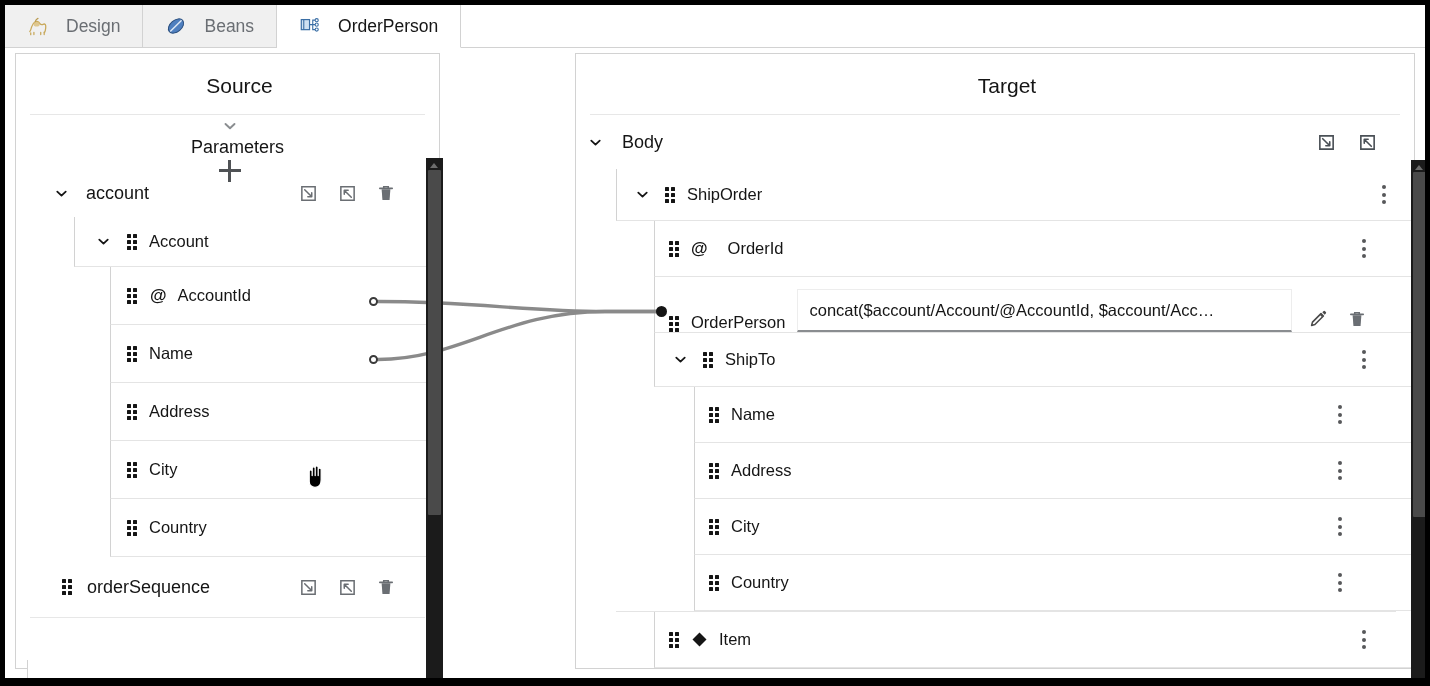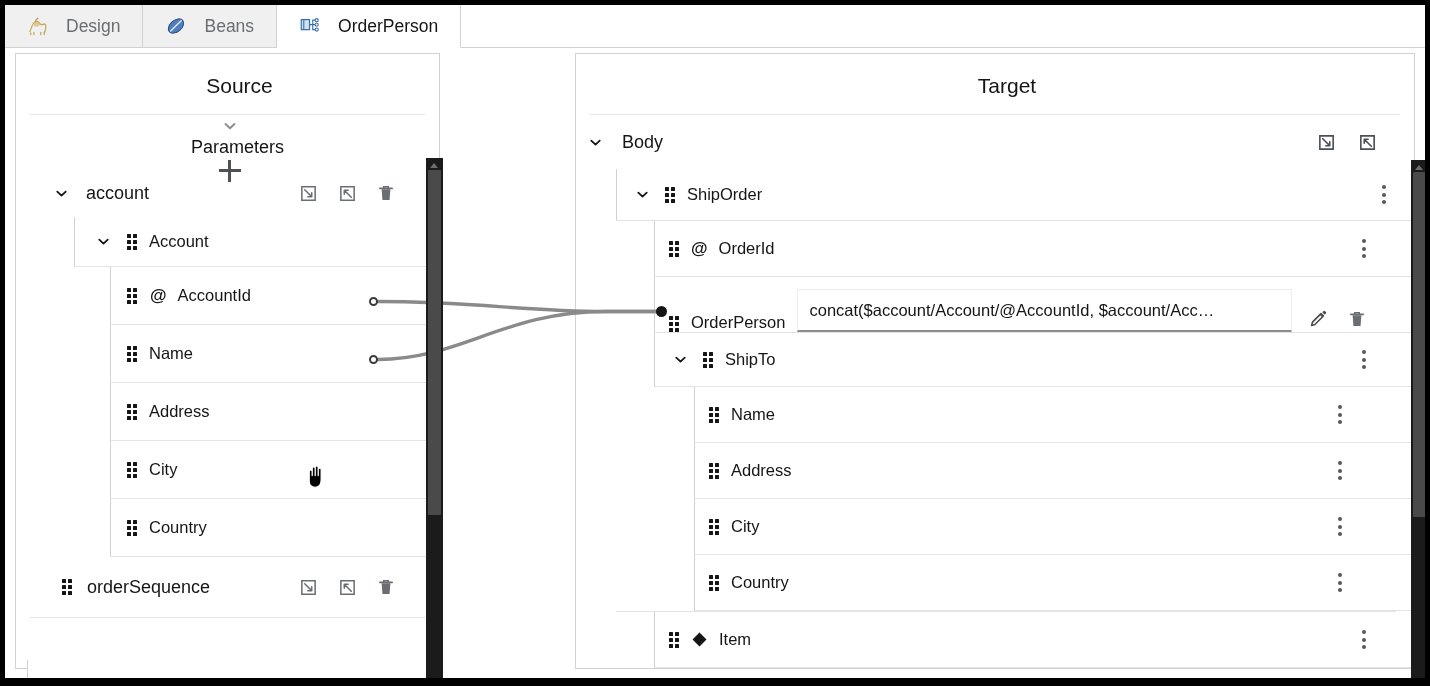--- a/index.html
+++ b/index.html
@@ -488,21 +488,21 @@
         <div class="row row-boxed" style="height:56px;margin-left:78px;padding-left:14px;padding-right:38px;">
           <span class="grip">
               <i></i>
               <i></i>
               <i></i>
               <i></i>
               <i></i>
               <i></i>
             </span>
           <span class="at-icon" style="margin-left:12px;">@</span>
-          <span class="row-label" style="margin-left:11px;">OrderId</span>
+          <span class="row-label" style="margin-left:20px;">OrderId</span>
           <span class="spacer"></span>
           <span class="kebab">
               <i></i>
               <i></i>
               <i></i>
             </span>
         </div>
 
         <div class="row row-boxed" style="height:56px;margin-left:78px;padding-left:14px;padding-right:38px;align-items:flex-end;">
           <span class="grip">

